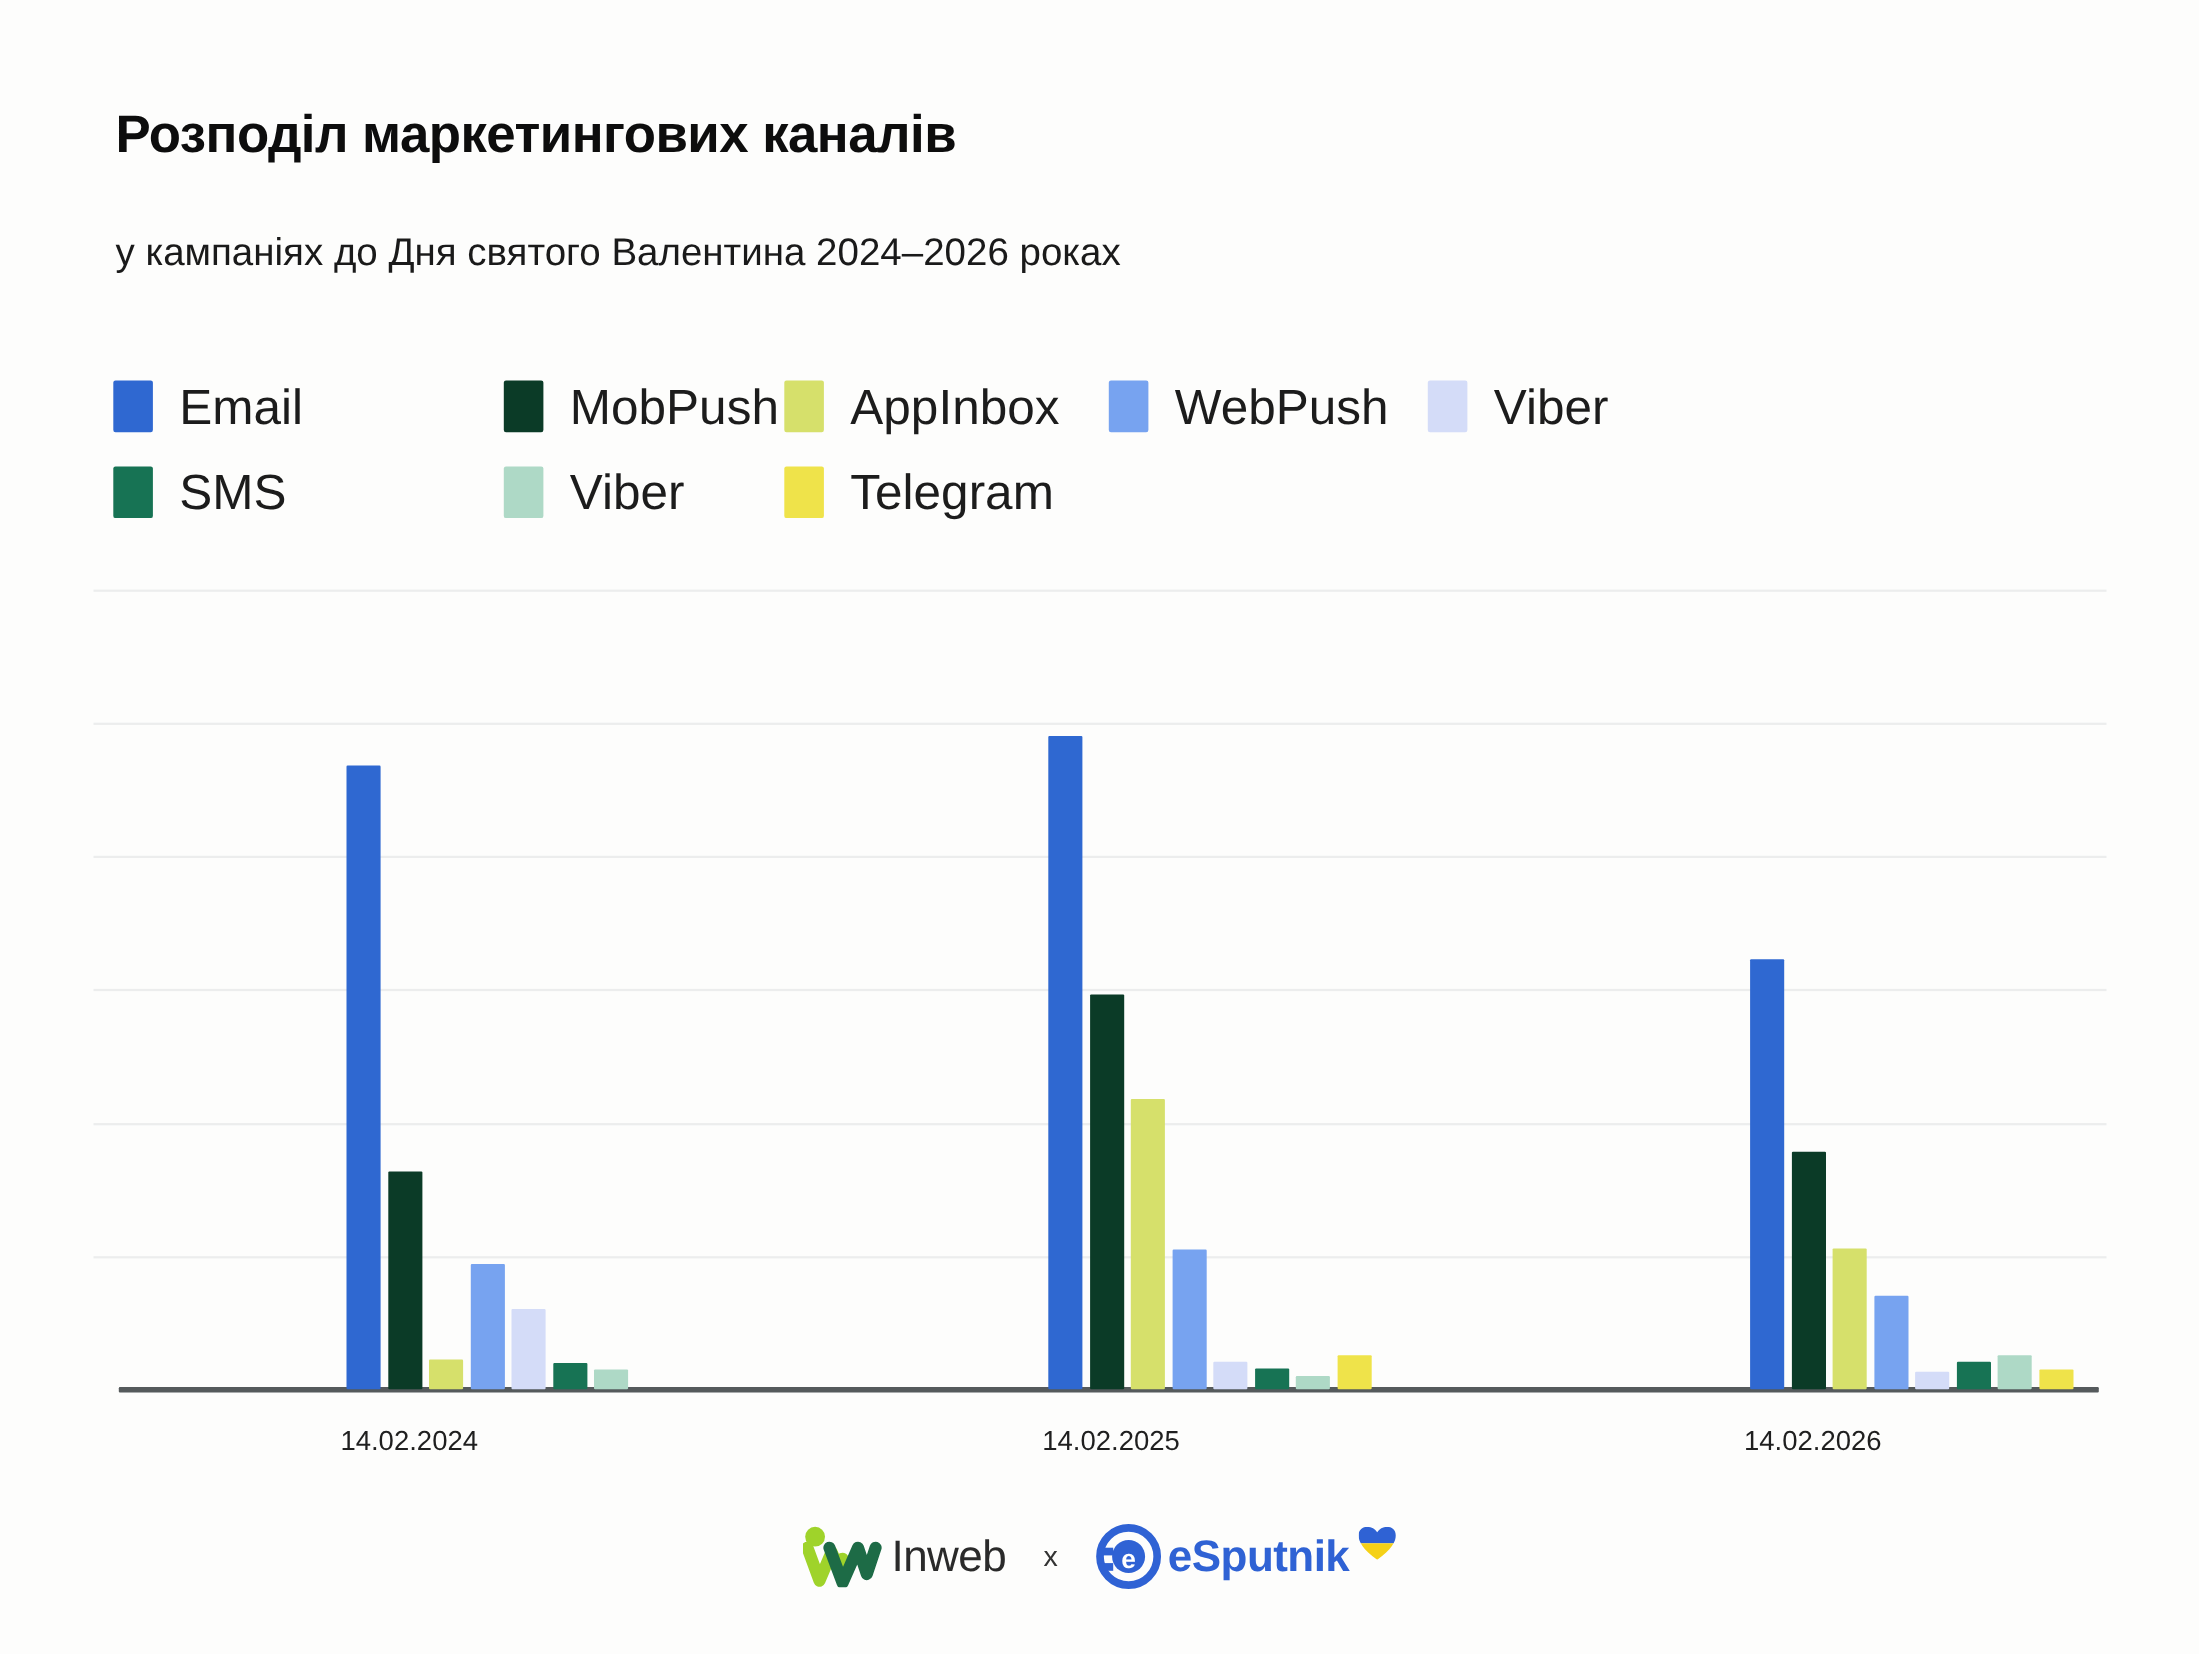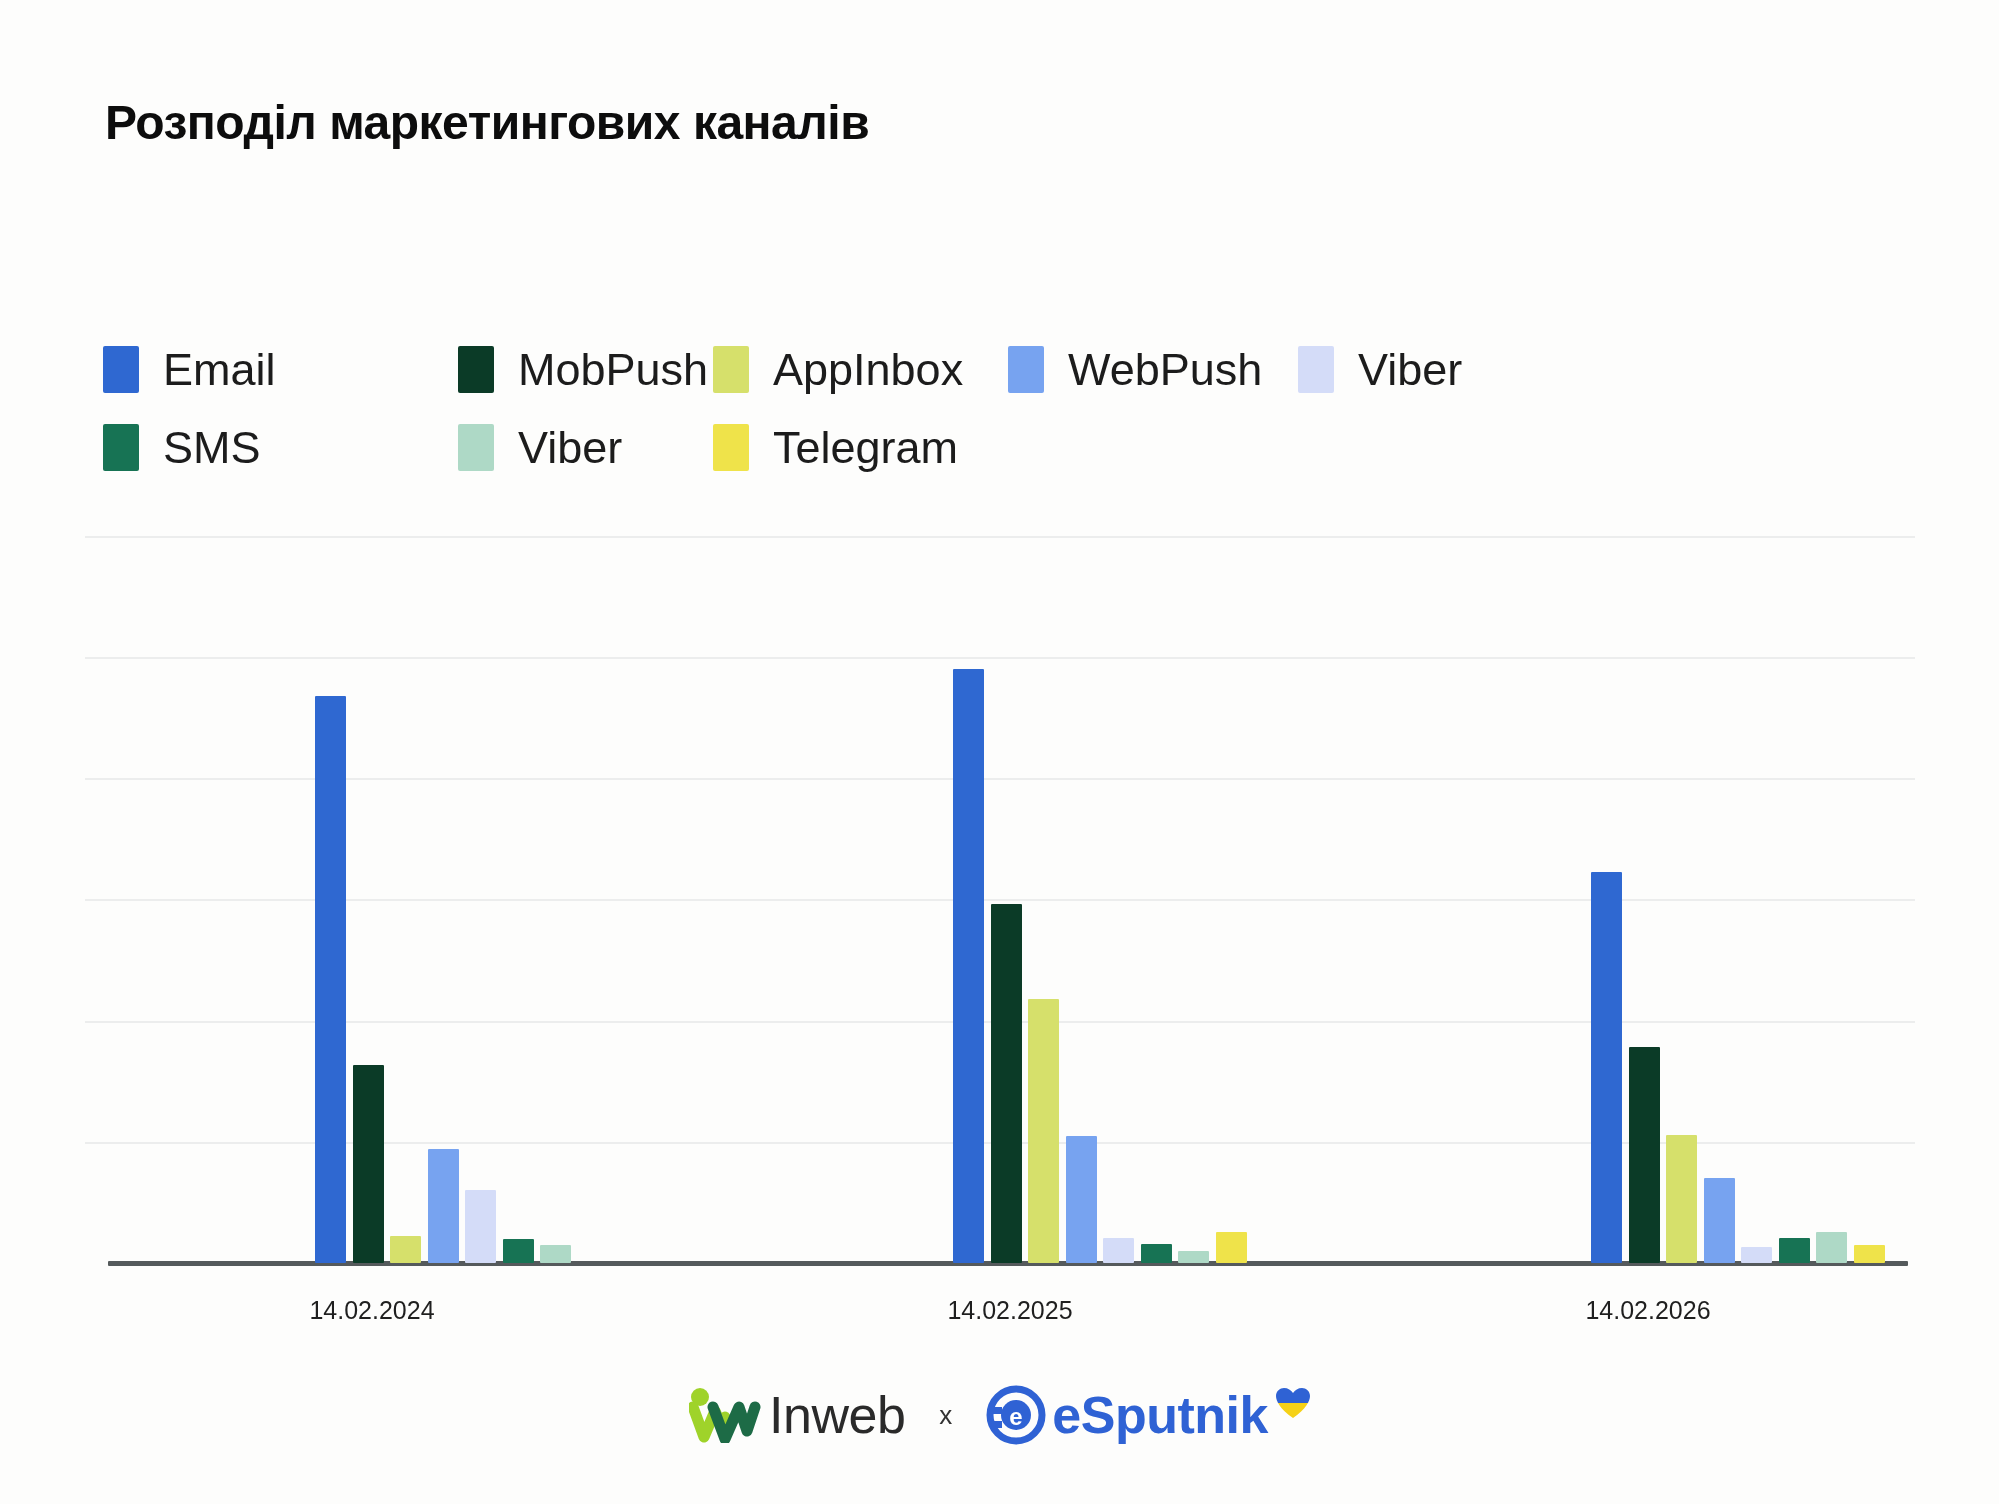--- a/index.html
+++ b/index.html
@@ -40,33 +40,34 @@
     position:absolute;font-size:25px;color:#1f1f1f;
     white-space:nowrap;text-align:center;top:1296px;
   }
 
   
   .footer{
     position:absolute;left:0;right:0;top:1385px;
     display:flex;align-items:center;justify-content:center;gap:34px;
   }
   .brand{display:flex;align-items:center;gap:6px;}
-  .brand-name{font-size:52px;color:#2a2a2a;letter-spacing:-0.5px;}
+  .brand-name{font-size:40px;color:#2a2a2a;letter-spacing:-0.5px;}
   .brand-name.esp{color:#2f62d4;font-weight:bold;}
   .x-sep{font-size:26px;color:#333;}
   .heart{
     width:34px;height:31px;position:relative;margin-left:2px;margin-top:-24px;
   }
 </style>
 </head>
 <body>
 
 <div class="wrap">
 
   <div class="title">Розподіл маркетингових каналів</div>
+  <div class="subtitle">у кампаніях до Дня святого Валентина 2024–2026 роках</div>
 
   <div class="legend">
     <div class="legend-row" id="legend-row-1" style="position: relative;">
         <div class="legend-item" style="position: absolute; left: 0px;">
           <span class="legend-swatch" style="background: rgb(47, 104, 209);"></span>
           <span class="legend-label">Email</span>
         </div>
         <div class="legend-item" style="position: absolute; left: 355px;">
           <span class="legend-swatch" style="background: rgb(11, 59, 39);"></span>
           <span class="legend-label">MobPush</span>

